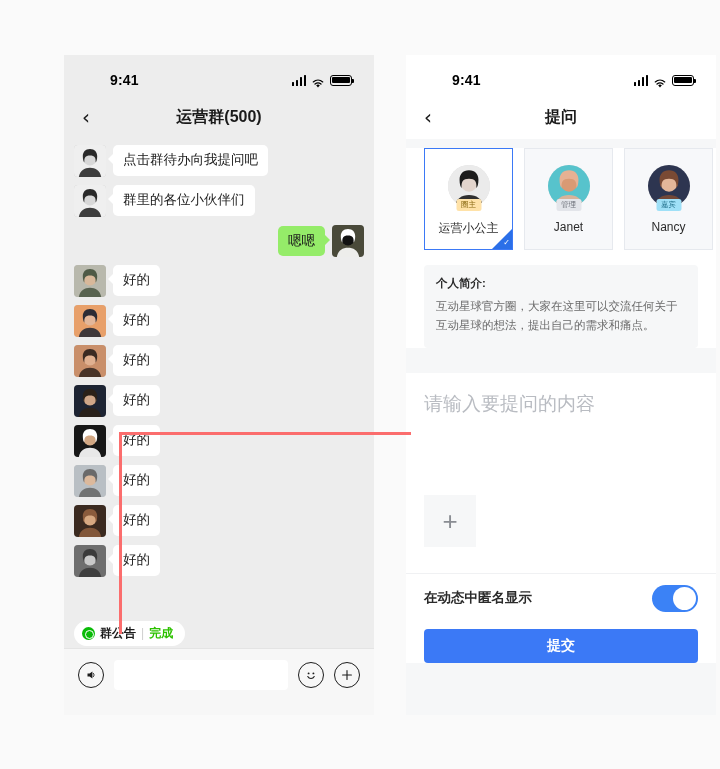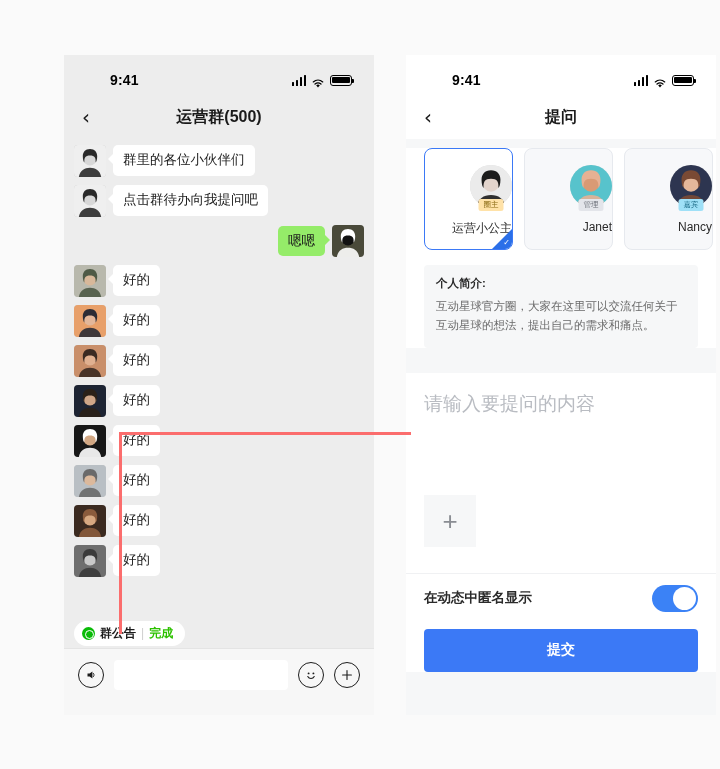--- a/index.html
+++ b/index.html
@@ -146,24 +146,24 @@
   .sec-gap { height: 9px; background: #f6f7f8; }
   .sec-title {
     font-size: 13.5px; color: #2b2b2b;
     padding: 16px 18px 10px 18px;
   }
   .person-row {
     display: flex; gap: 11px; padding: 0 0 0 18px; overflow: hidden;
   }
   .pcard {
     width: 89px; flex: none;
-    border: 1px solid #e6e9ee; border-radius: 8px;
+    border: 1px solid #e6e9ee; border-radius: 0;
     background: #f7f8fa;
     padding: 16px 0 12px 0;
-    display: flex; flex-direction: column; align-items: flex-end;
+    display: flex; flex-direction: column; align-items: center;
     position: relative; overflow: hidden;
   }
   .pcard.selected { background: #fff; border: 1.5px solid #3b79f6; }
   .pavatar {
     width: 42px; height: 42px; border-radius: 50%;
     overflow: hidden; position: relative; background: #dcdcdc;
   }
   .pavatar svg { display:block; width:100%; height:100%; }
   .pbadge {
     position: absolute; left: 50%; transform: translateX(-50%);
@@ -212,21 +212,21 @@
   .switch {
     width: 46px; height: 27px; border-radius: 14px; background: #3b82f6;
     position: relative; flex: none; cursor: pointer;
   }
   .switch .knob {
     position: absolute; top: 2px; right: 2px;
     width: 23px; height: 23px; border-radius: 50%; background: #fff;
   }
   .submit-wrap { background: #fff; padding: 6px 18px 0 18px; }
   .submit {
-    width: 100%; height: 43px; border-radius: 4px;
+    width: 100%; height: 34px; border-radius: 4px;
     background: #3b79f6; color: #fff; border: 0;
     font-size: 14px; font-weight: bold; cursor: pointer;
     font-family: "Liberation Sans", sans-serif;
   }
 
   
   .anno { position: absolute; background: #fb6d6d; }
   #anno-v { left: 91px; top: 432px; width: 2.5px; height: 202px; }
   #anno-h { left: 91px; top: 432px; width: 292px; height: 2.5px; }
 </style>
@@ -267,32 +267,32 @@
     <div class="chat-scroll" id="chat-scroll">
         <div class="msg">
           <div class="avatar">
             <svg viewBox="0 0 40 40" preserveAspectRatio="xMidYMid slice">
               <rect width="40" height="40" fill="#efefef"></rect>
               <ellipse cx="20" cy="16" rx="8.5" ry="9.5" fill="#d8d8d8"></ellipse>
               <path d="M20 5c6 0 9 4 9 9 0 4-1 7-2 8 .5-6-1-9-7-9s-7.5 3-7 9c-1-1-2-4-2-8 0-5 3-9 9-9z" fill="#2a2a2a"></path>
               <path d="M6 40c1.5-8 7-11.5 14-11.5S32.5 32 34 40z" fill="#2a2a2a" opacity=".9"></path>
             </svg>
           </div>
-          <div class="bubble">群里的各位小伙伴们</div>
+          <div class="bubble">点击群待办向我提问吧</div>
         </div>
         <div class="msg">
           <div class="avatar">
             <svg viewBox="0 0 40 40" preserveAspectRatio="xMidYMid slice">
               <rect width="40" height="40" fill="#efefef"></rect>
               <ellipse cx="20" cy="16" rx="8.5" ry="9.5" fill="#d8d8d8"></ellipse>
               <path d="M20 5c6 0 9 4 9 9 0 4-1 7-2 8 .5-6-1-9-7-9s-7.5 3-7 9c-1-1-2-4-2-8 0-5 3-9 9-9z" fill="#2a2a2a"></path>
               <path d="M6 40c1.5-8 7-11.5 14-11.5S32.5 32 34 40z" fill="#2a2a2a" opacity=".9"></path>
             </svg>
           </div>
-          <div class="bubble">点击群待办向我提问吧</div>
+          <div class="bubble">群里的各位小伙伴们</div>
         </div>
         <div class="msg right">
           <div class="bubble green">嗯嗯</div>
           <div class="avatar">
             <svg viewBox="0 0 40 40" preserveAspectRatio="xMidYMid slice">
               <rect width="40" height="40" fill="#4a4a3a"></rect>
               <ellipse cx="20" cy="16" rx="8.5" ry="9.5" fill="#111111"></ellipse>
               <path d="M20 5c6 0 9 4 9 9 0 4-1 7-2 8 .5-6-1-9-7-9s-7.5 3-7 9c-1-1-2-4-2-8 0-5 3-9 9-9z" fill="#ffffff"></path>
               <path d="M6 40c1.5-8 7-11.5 14-11.5S32.5 32 34 40z" fill="#ffffff" opacity=".9"></path>
             </svg>

